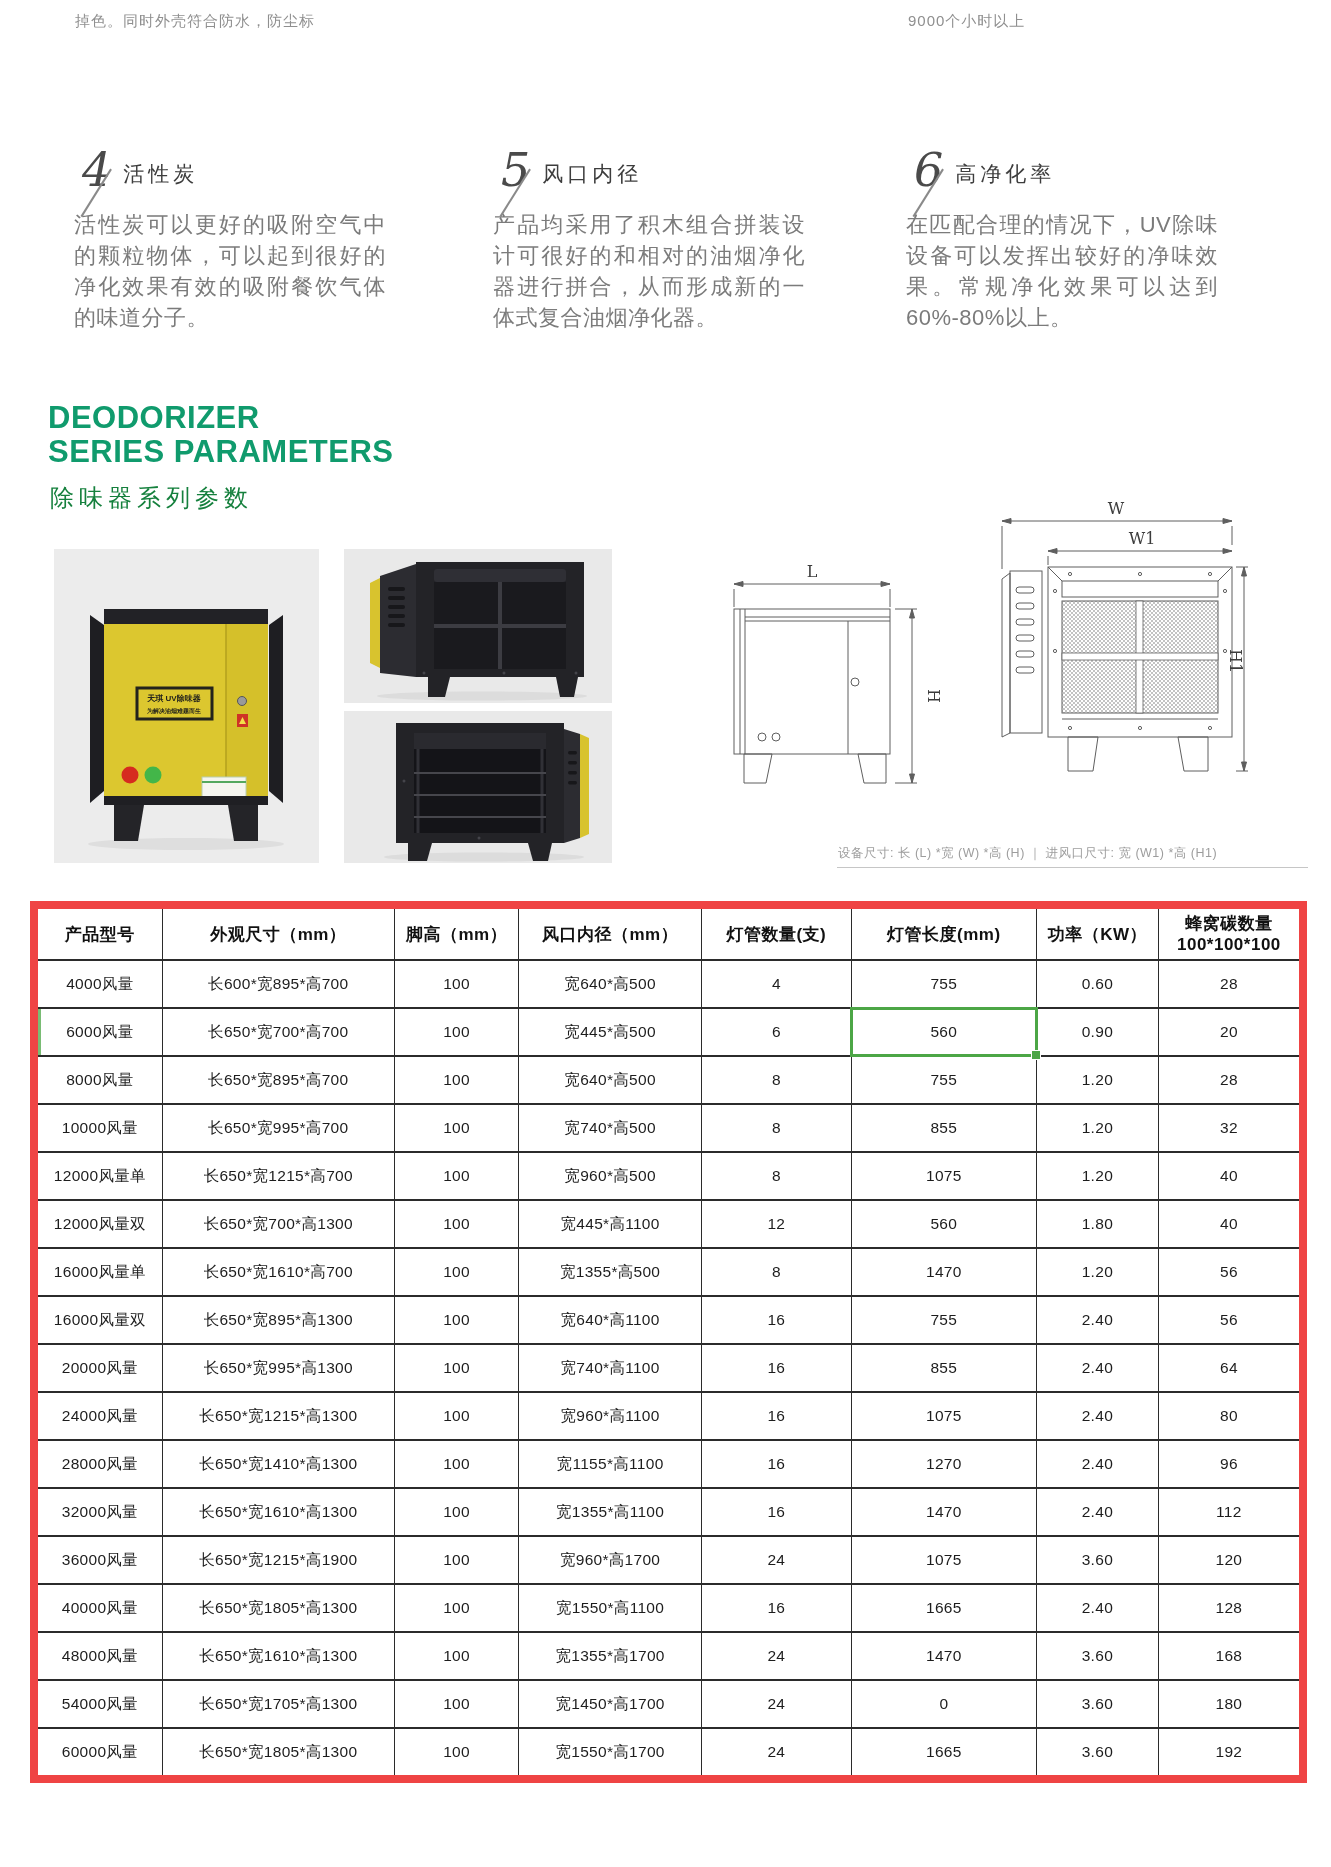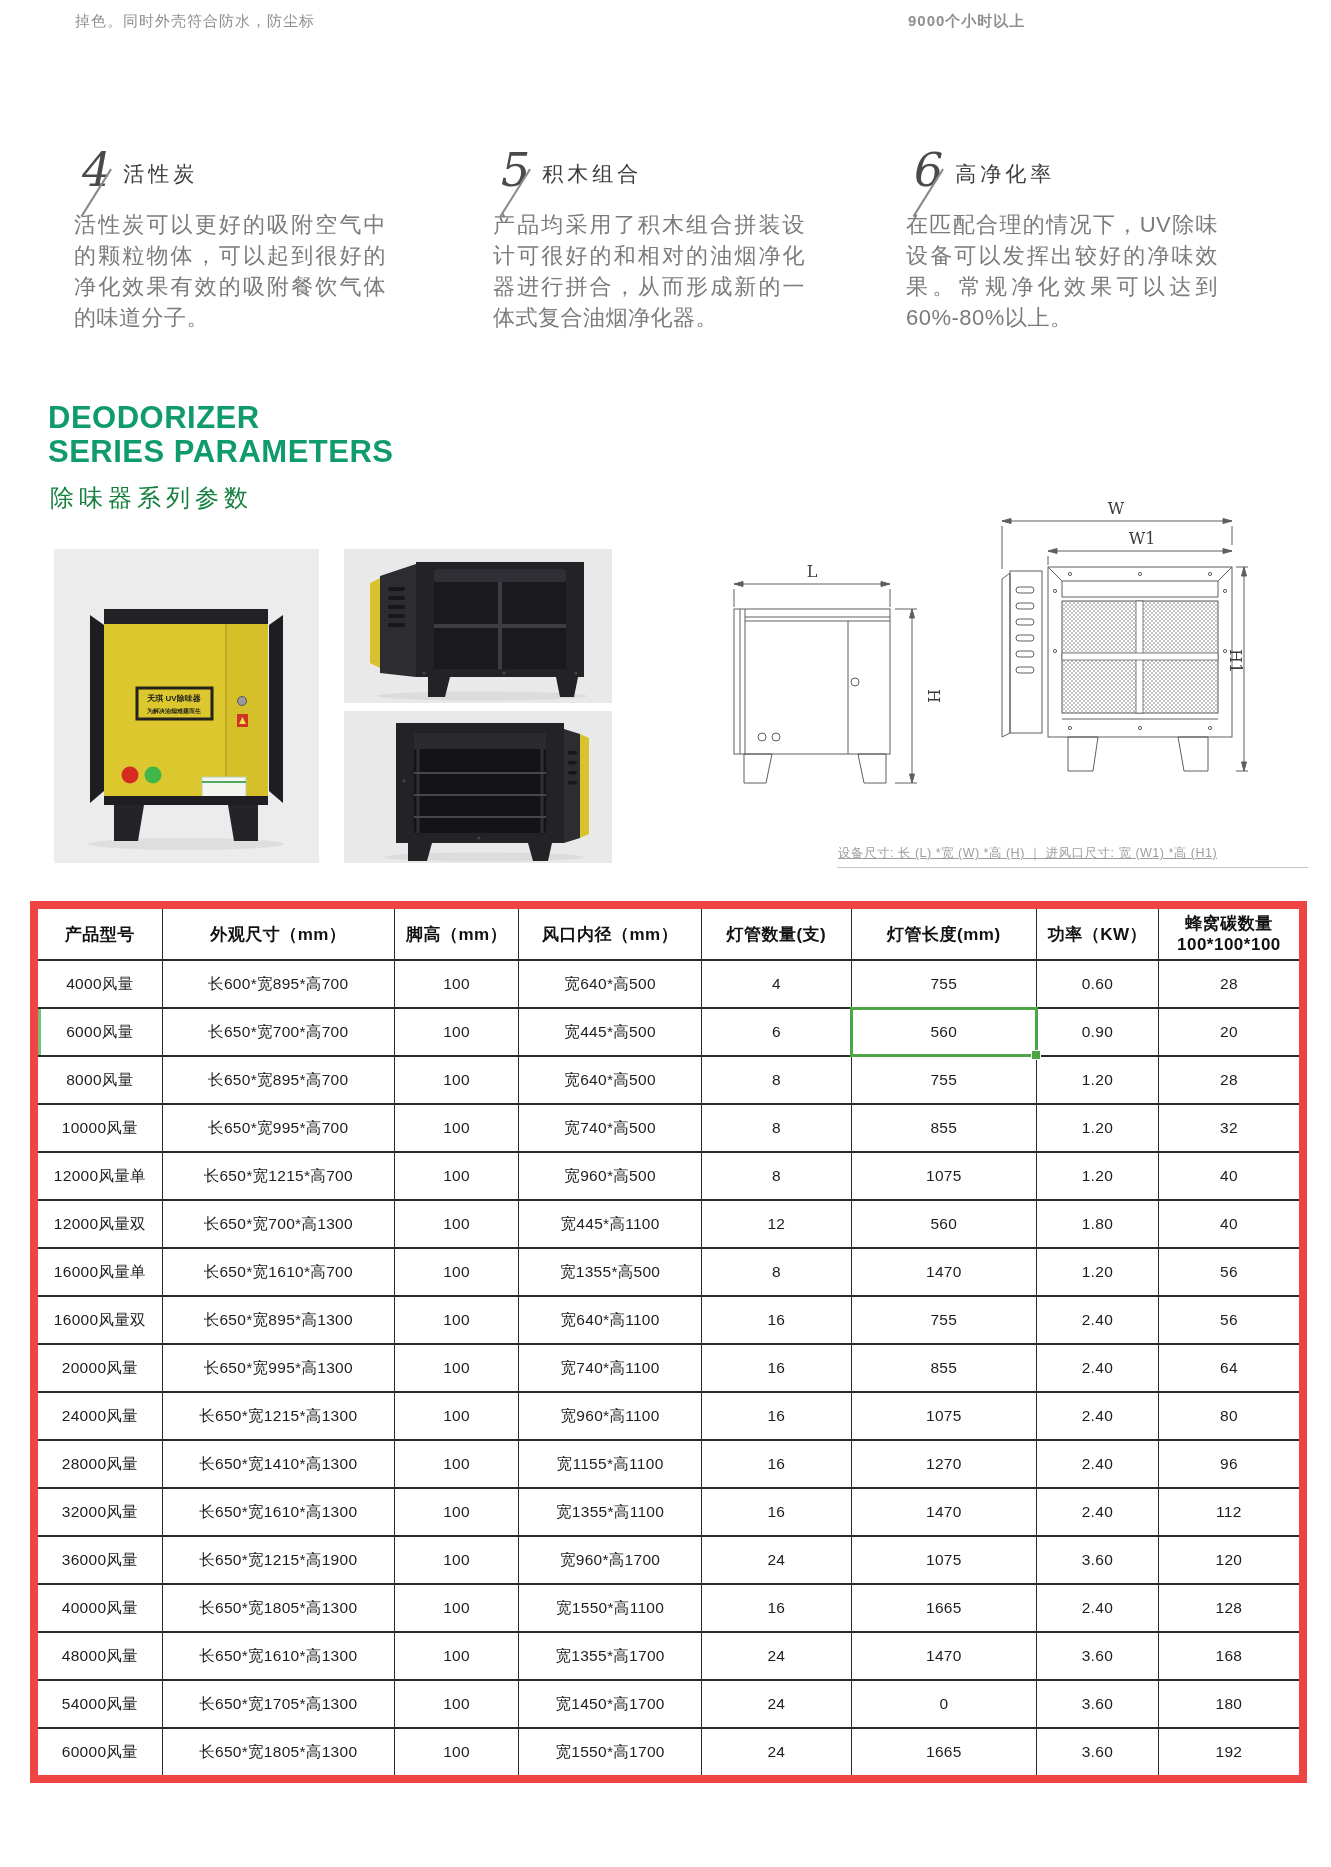--- a/index.html
+++ b/index.html
@@ -2,21 +2,21 @@
 <html style="--heading-green: #109b6d; --sel-green: #4ca646;"><head>
 <meta charset="utf-8">
 <style>
   html,body{margin:0;padding:0;background:#fff;}
   body{font-family:"Liberation Sans","DejaVu Sans",sans-serif;color:#333;}
   .canvas{position:relative;width:1331px;height:1867px;background:#fff;margin:11px auto;overflow:hidden;}
 
   
   .top-frag{position:absolute;top:1px;font-size:15px;color:#8f8f8f;letter-spacing:1px;}
   .top-frag.left{left:75px;}
-  .top-frag.right{left:908px;font-weight:bold;}
+  .top-frag.right{left:908px;}
 
   
   .feature{position:absolute;top:126px;width:316px;}
   .f4{left:74px;}.f5{left:493px;}.f6{left:906px;}
   .feat-head{display:flex;align-items:flex-end;height:56px;}
   .feat-num{position:relative;font-family:"DejaVu Serif",serif;font-style:italic;font-size:46px;line-height:46px;color:#4a4a4a;padding:0 12px 0 8px;}
   .feat-num::after{content:"";position:absolute;left:-6px;bottom:0px;width:56px;height:1.5px;background:#8a8a8a;transform:rotate(-58deg);transform-origin:center;}
   .feat-title{font-size:21px;color:#3d3d3d;letter-spacing:4px;padding-bottom:5px;font-weight:500;text-align:center;}
   .feat-text{margin-top:16px;width:312px;font-size:22px;line-height:31px;color:#7b7b7b;text-align:justify;letter-spacing:.5px;}
 
@@ -29,21 +29,21 @@
   .p1{left:54px;top:538px;}
   .p2{left:344px;top:538px;}
   .p3{left:344px;top:700px;}
 
   
   .draw{position:absolute;}
   .d-side{left:712px;top:546px;}
   .d-front{left:996px;top:490px;}
   .dim-label{font-family:"DejaVu Serif",serif;font-size:16px;fill:#3c3c3c;}
 
-  .diag-caption{position:absolute;left:838px;top:834px;font-size:12.5px;color:#9d9d9d;letter-spacing:.5px;text-decoration:underline;}
+  .diag-caption{position:absolute;left:838px;top:834px;font-size:12.5px;color:#9d9d9d;letter-spacing:.5px;}
   .caption-line{position:absolute;left:837px;top:856px;width:471px;height:1px;background:#c6c6c6;}
 
   
   .tbl-wrap{position:absolute;left:30px;top:890px;width:1277px;}
   table.params{width:100%;border-collapse:collapse;table-layout:fixed;border:8px solid #ef4444;}
   table.params th{height:50px;font-size:17px;font-weight:bold;color:#111;white-space:pre-line;line-height:21px;letter-spacing:.5px;}
   table.params td{height:46px;font-size:15.5px;color:#1d1d1d;text-align:center;position:relative;letter-spacing:.3px;}
   table.params th,table.params td{border-top:2px solid #2b2b2b;border-bottom:2px solid #2b2b2b;border-left:1.5px solid #2b2b2b;border-right:1.5px solid #2b2b2b;text-align:center;padding:0 2px;}
   col.c1{width:10.1%;}col.c2{width:18.3%;}col.c3{width:9.8%;}col.c4{width:14.4%;}
   col.c5{width:11.8%;}col.c6{width:14.6%;}col.c7{width:9.6%;}col.c8{width:11.4%;}
@@ -62,21 +62,21 @@
   <div class="feature f4">
     <div class="feat-head">
       <span class="feat-num">4</span>
       <span class="feat-title">活性炭</span>
     </div>
     <div class="feat-text">活性炭可以更好的吸附空气中的颗粒物体，可以起到很好的净化效果有效的吸附餐饮气体的味道分子。</div>
   </div>
   <div class="feature f5">
     <div class="feat-head">
       <span class="feat-num">5</span>
-      <span class="feat-title">积木组合</span>
+      <span class="feat-title">风口内径</span>
     </div>
     <div class="feat-text">产品均采用了积木组合拼装设计可很好的和相对的油烟净化器进行拼合，从而形成新的一体式复合油烟净化器。</div>
   </div>
   <div class="feature f6">
     <div class="feat-head">
       <span class="feat-num">6</span>
       <span class="feat-title">高净化率</span>
     </div>
     <div class="feat-text">在匹配合理的情况下，UV除味设备可以发挥出较好的净味效果。常规净化效果可以达到60%-80%以上。</div>
   </div>

